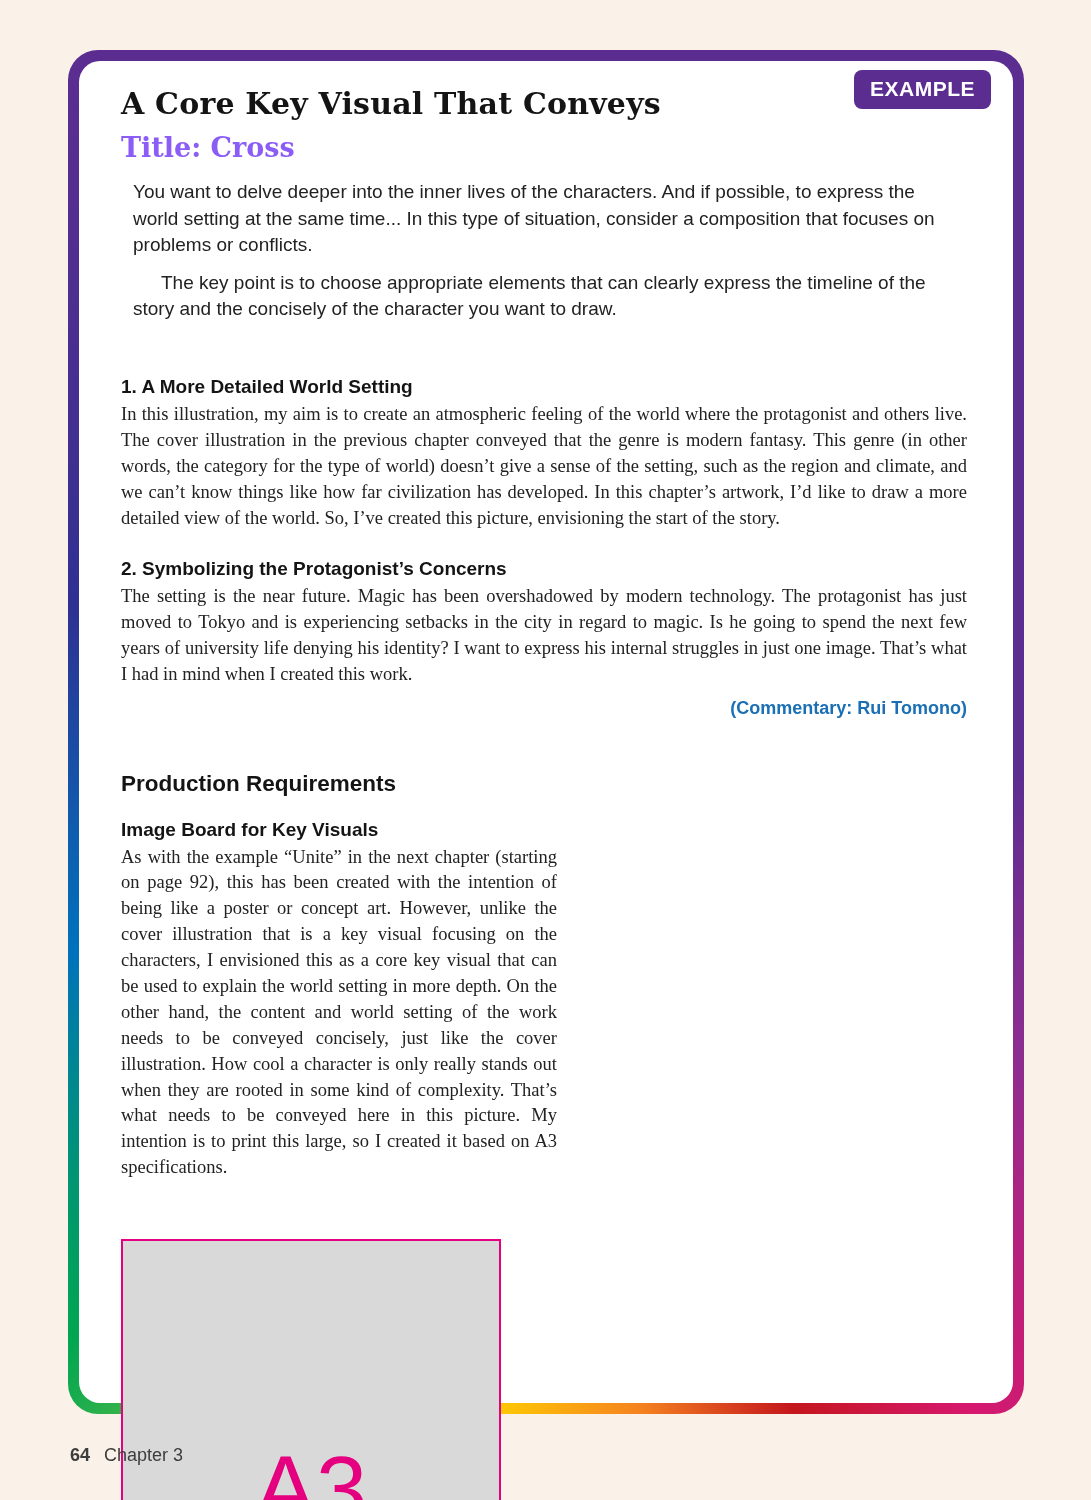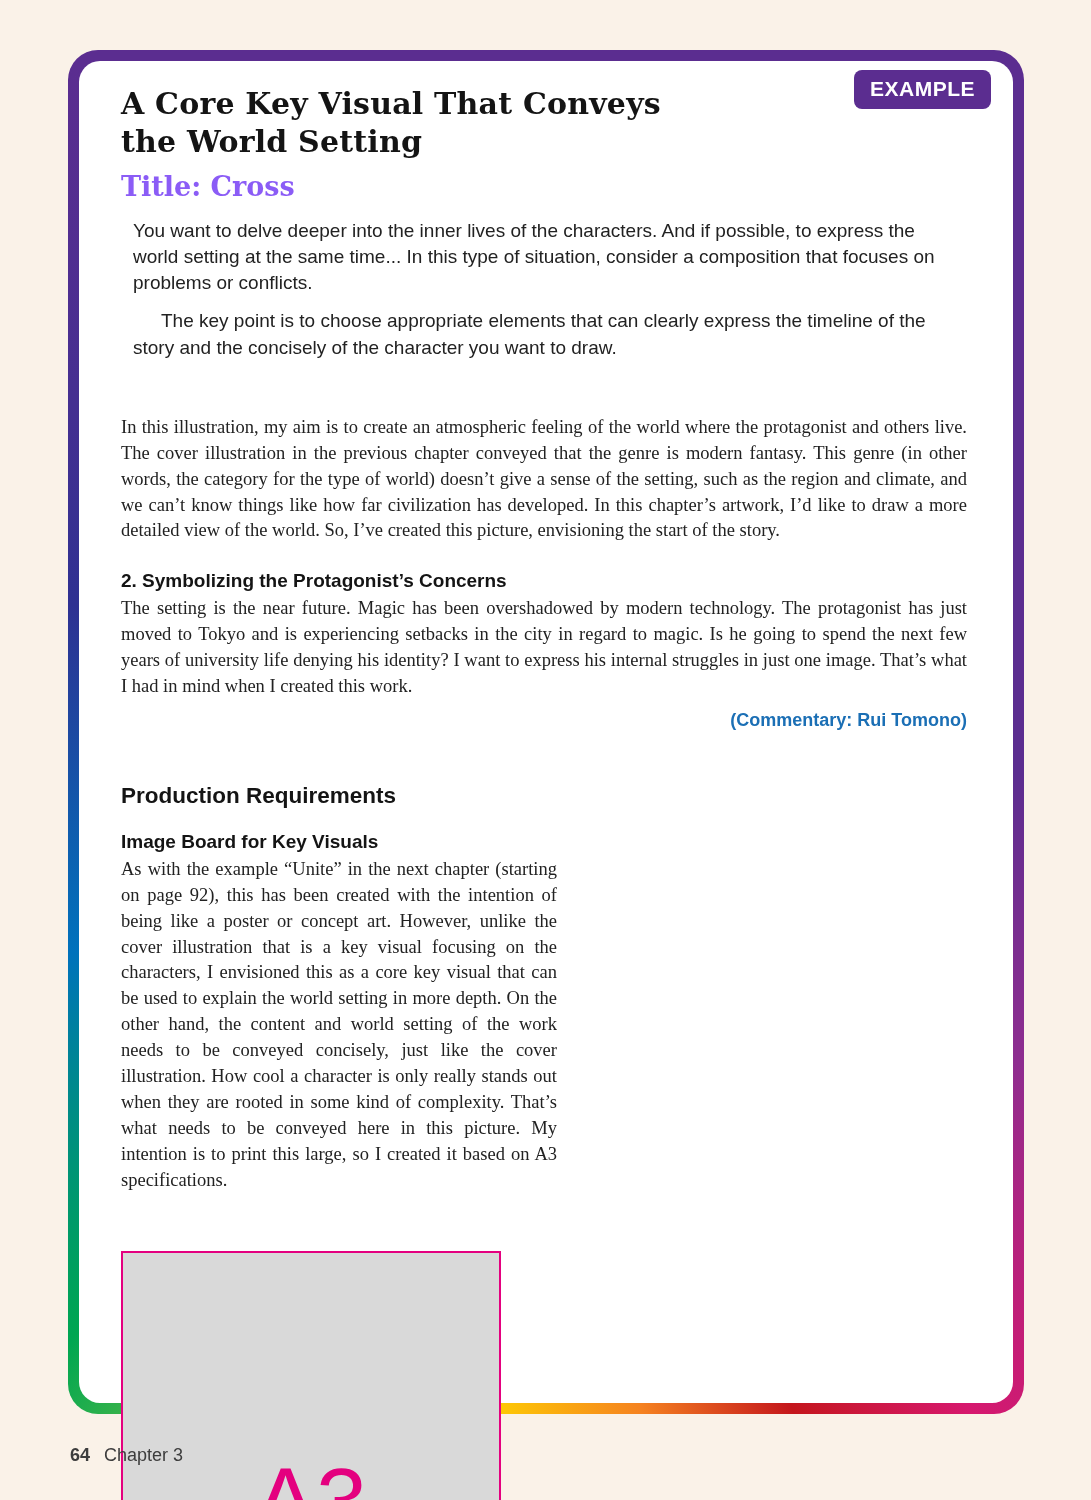--- a/index.html
+++ b/index.html
@@ -103,32 +103,33 @@
   .footer .num { font-weight:bold; margin-right:14px; }
 </style>
 </head>
 <body>
 
 <div class="frame">
   <div class="frame-inner">
 
     <div class="badge">EXAMPLE</div>
 
-    <h1 class="page-title"><span>A Core Key Visual That Conveys</span><br><span>the World Setting</span></h1>
+    <h1 class="page-title"><span>A Core Key Visual That Conveys</span><br></h1>
 
     <h2 class="subtitle">Title: Cross</h2>
 
     <div class="intro">
       <p>You want to delve deeper into the inner lives of the characters. And if possible, to express the world setting at the same time... In this type of situation, consider a composition that focuses on problems or conflicts.</p>
       <p class="indented">The key point is to choose appropriate elements that can clearly express the timeline of the story and the concisely of the character you want to draw.</p>
     </div>
 
     <div class="sec1">
 
       <div class="block1">
+        <div class="sub-heading">1. A More Detailed World Setting</div>
         <p class="serif-body">In this illustration, my aim is to create an atmospheric feeling of the world where the protagonist and others live. The cover illustration in the previous chapter conveyed that the genre is modern fantasy. This genre (in other words, the category for the type of world) doesn’t give a sense of the setting, such as the region and climate, and we can’t know things like how far civilization has developed. In this chapter’s artwork, I’d like to draw a more detailed view of the world. So, I’ve created this picture, envisioning the start of the story.</p>
       </div>
 
       <div class="block2">
         <div class="sub-heading">2. Symbolizing the Protagonist’s Concerns</div>
         <p class="serif-body">The setting is the near future. Magic has been overshadowed by modern technology. The protagonist has just moved to Tokyo and is experiencing setbacks in the city in regard to magic. Is he going to spend the next few years of university life denying his identity? I want to express his internal struggles in just one image. That’s what I had in mind when I created this work.</p>
       </div>
 
       <div class="commentary">(Commentary: Rui Tomono)</div>
     </div>

